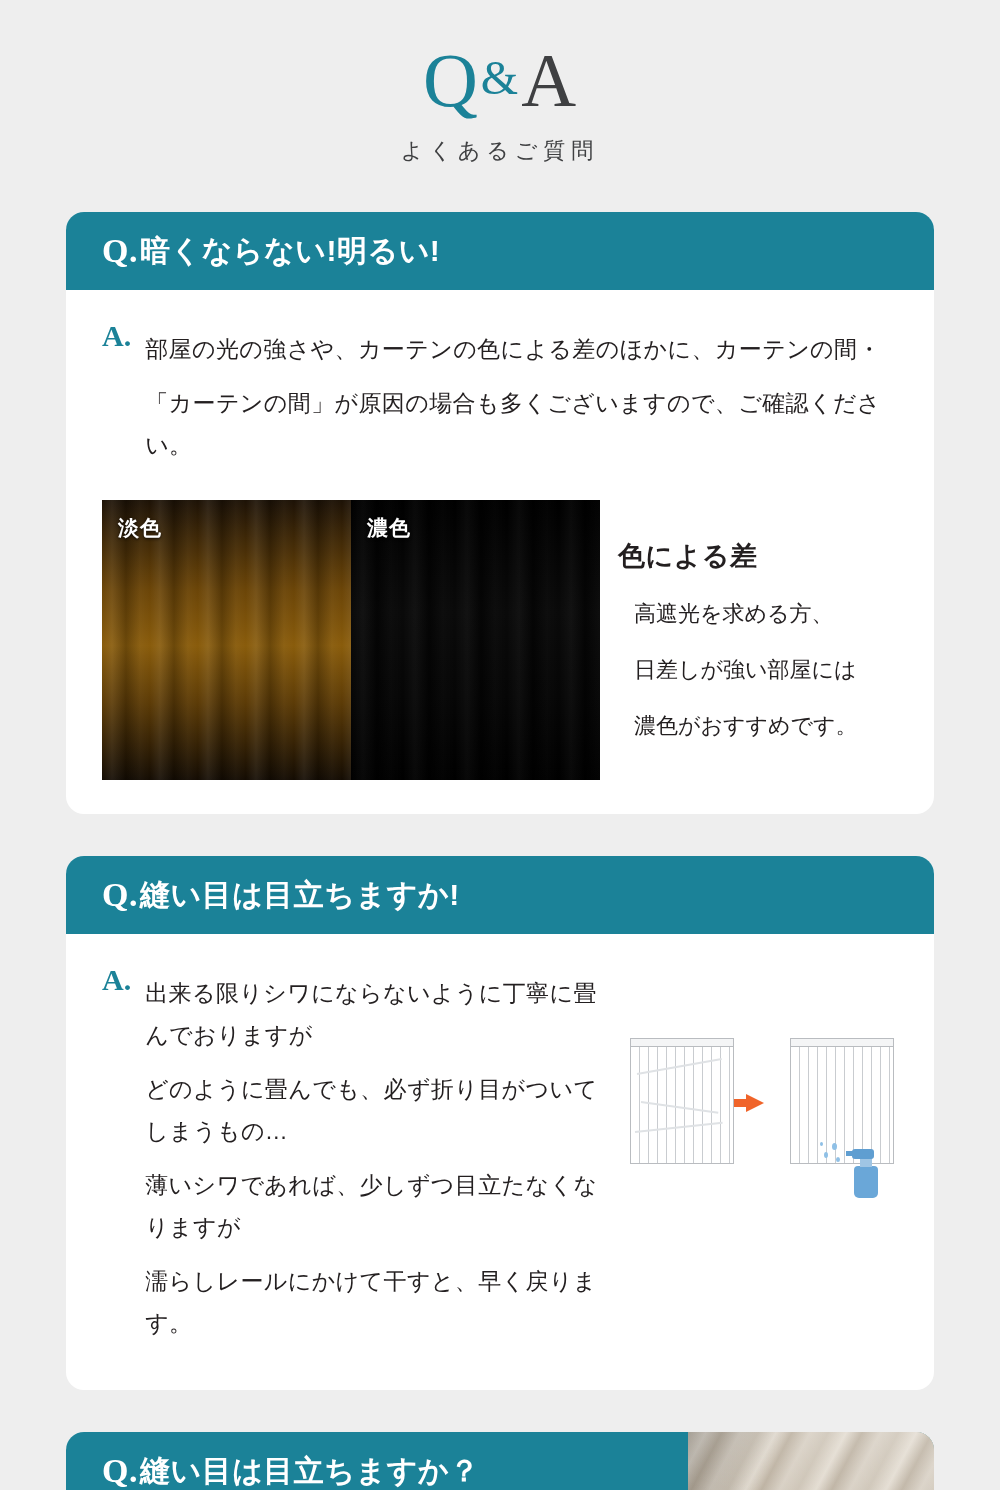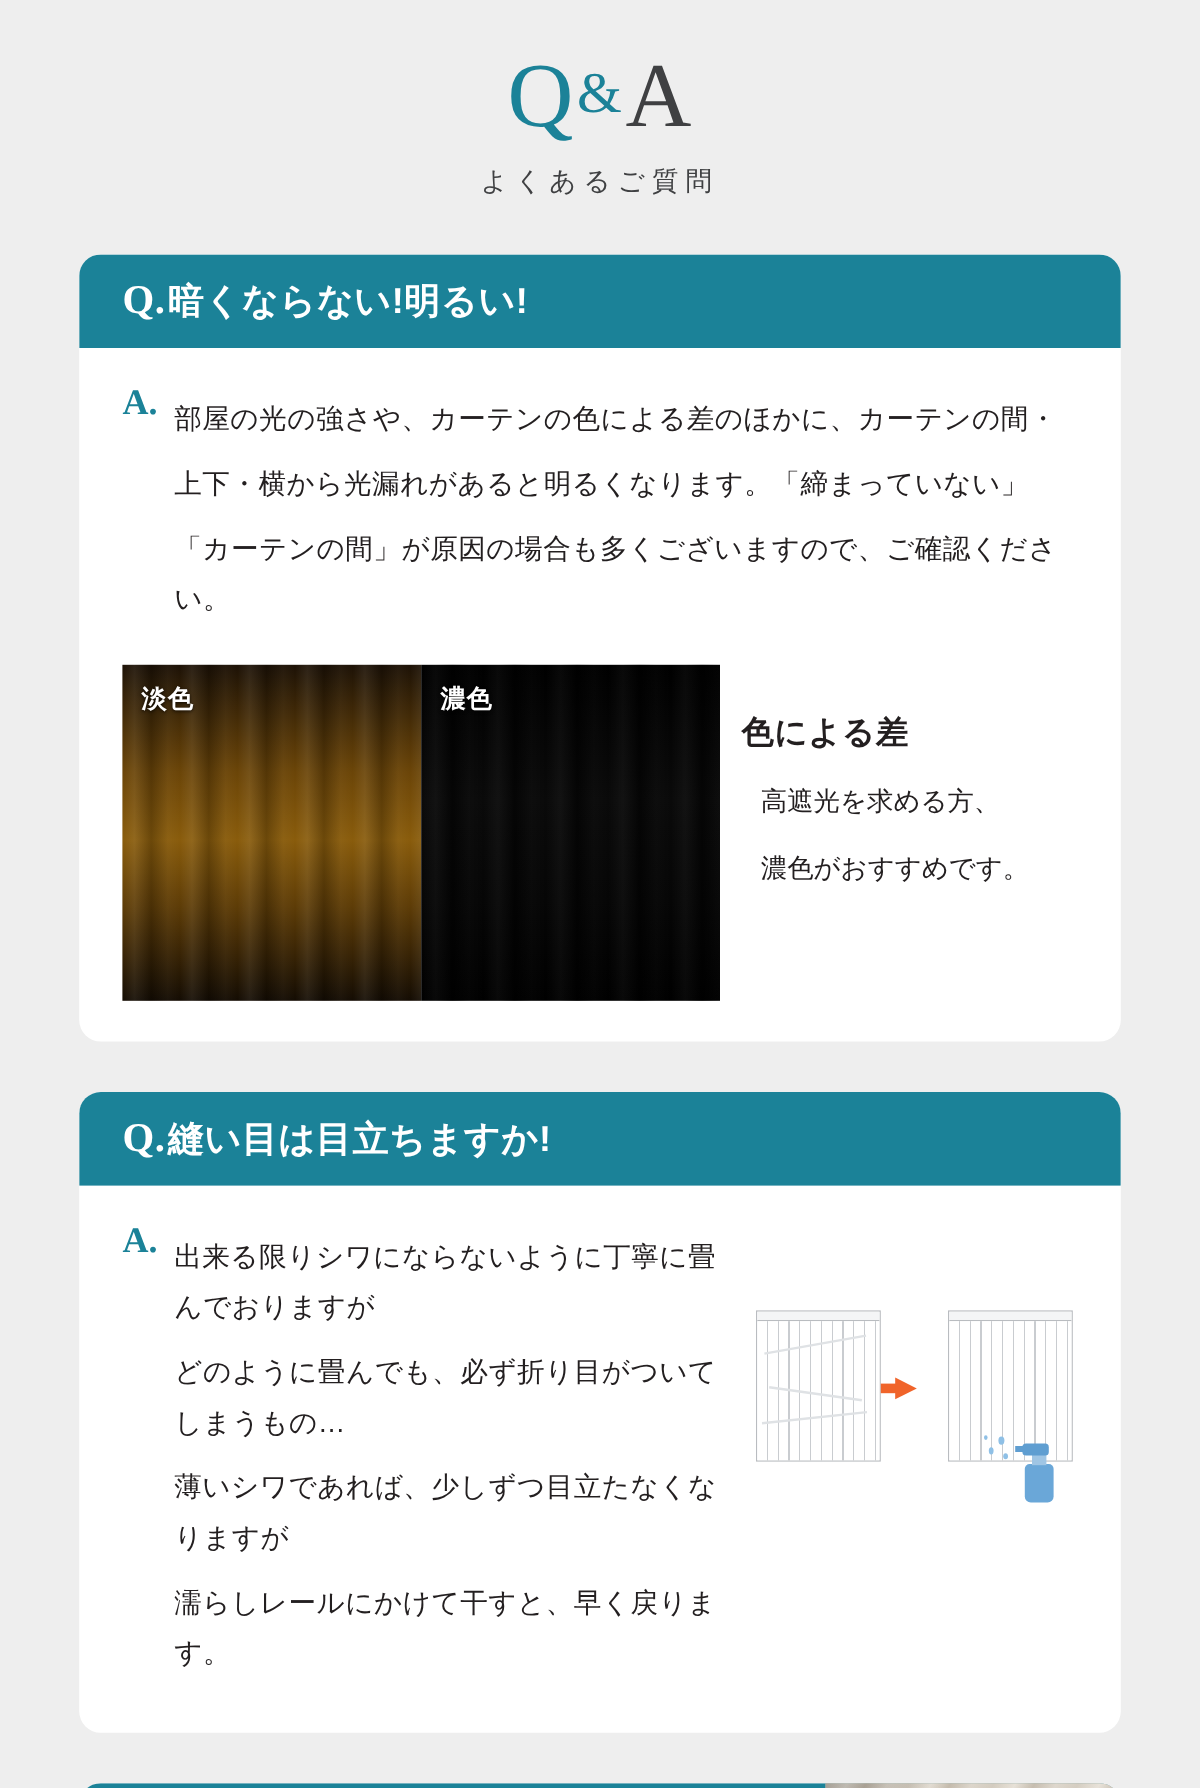--- a/index.html
+++ b/index.html
@@ -334,38 +334,38 @@
   <div class="card card-q1" style="margin-top:46px;">
     <div class="card-header">
       <span class="q-mark">Q.</span>
       <span>暗くならない!明るい!</span>
     </div>
     <div class="card-body">
       <div class="answer-row">
         <span class="a-mark">A.</span>
         <div class="answer-text">
           <p>部屋の光の強さや、カーテンの色による差のほかに、カーテンの間・</p>
-          <p>上下・横から光漏れがあると明るくなります。「締まっていない」</p>
           <p>「カーテンの間」が原因の場合も多くございますので、ご確認ください。</p>
         </div>
       </div>
 
       <div class="q1-media">
         <div class="swatches">
           <div class="swatch swatch-light">
             <span class="swatch-label">淡色</span>
           </div>
           <div class="swatch swatch-dark">
             <span class="swatch-label">濃色</span>
           </div>
         </div>
         <div class="q1-note">
           <div class="q1-note-title">色による差</div>
           <div class="q1-note-text">
             <p>高遮光を求める方、</p>
+            <p>日差しが強い部屋には</p>
             <p>濃色がおすすめです。</p>
           </div>
         </div>
       </div>
     </div>
   </div>
 
   <div class="card card-q2">
     <div class="card-header">
       <span class="q-mark">Q.</span>

